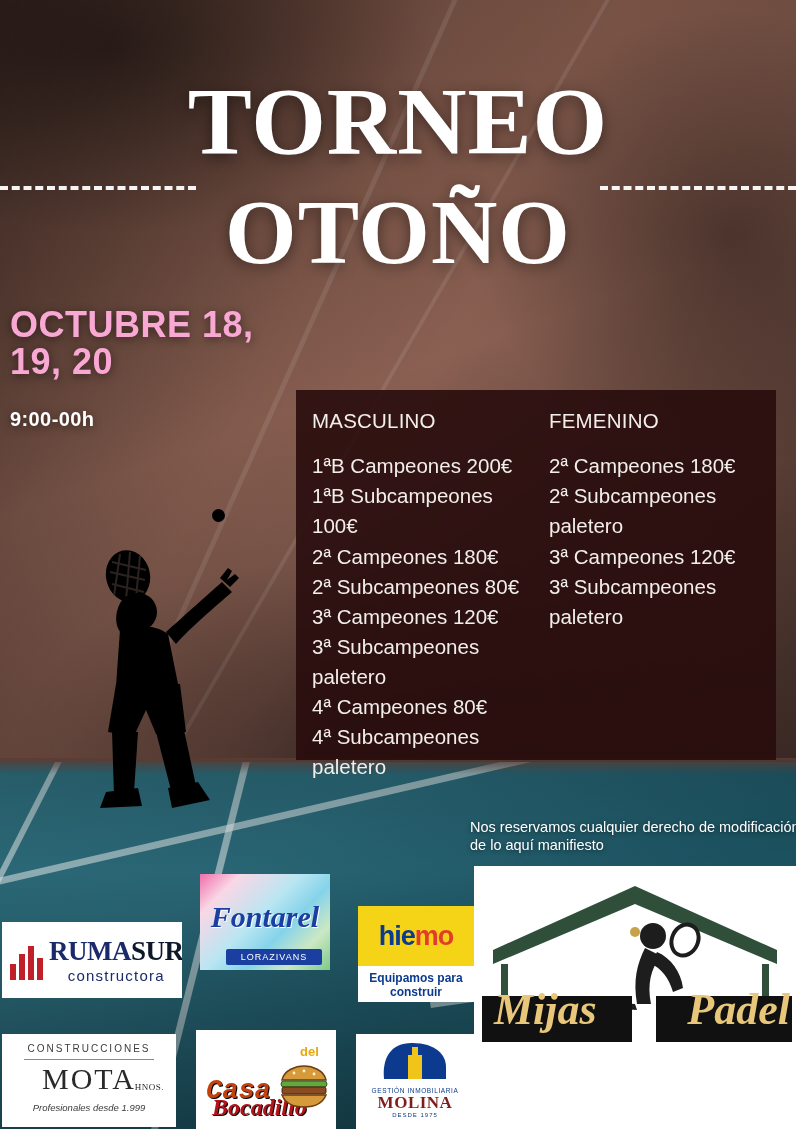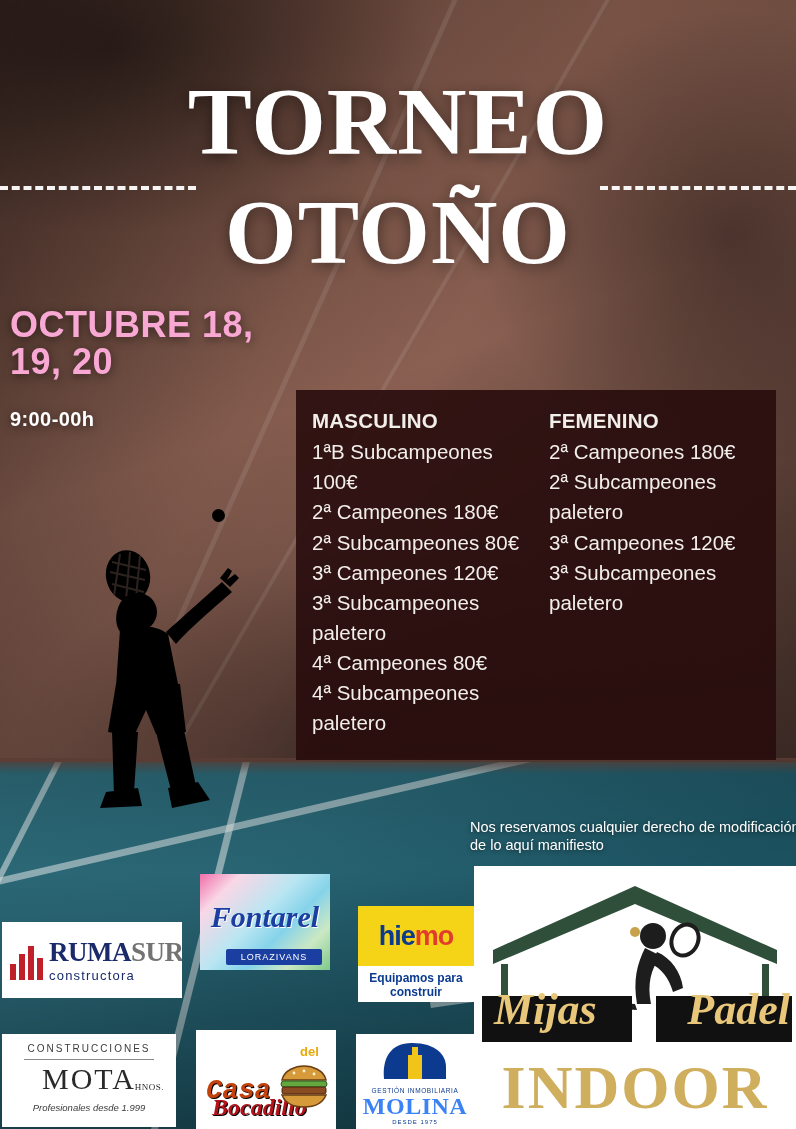--- a/index.html
+++ b/index.html
@@ -143,23 +143,22 @@
     gap: 26px;
   }
   .prize-col {
     flex: 1 1 0;
     color: #f2eeea;
     font-size: 20.5px;
     line-height: 1.47;
   }
   .prize-col .col-head {
     display: block;
-    margin-bottom: 1px;
+    margin-bottom: 15px;
     letter-spacing: 0.2px;
-    font-weight: bold;
   }
   .prize-col .item {
     display: block;
   }
 
   
   .player {
     position: absolute;
     left: 60px;
     top: 500px;
@@ -198,22 +197,22 @@
   
   .logo-rumasur { left: 2px; top: 922px; width: 180px; height: 76px; display: flex; align-items: center; }
   .rum-bars { width: 38px; height: 40px; margin: 0 6px 0 8px; display: flex; align-items: flex-end; gap: 3px; }
   .rum-bars i { display: block; width: 6px; background: #c0202a; }
   .rum-bars i:nth-child(1){height:16px}
   .rum-bars i:nth-child(2){height:26px}
   .rum-bars i:nth-child(3){height:34px}
   .rum-bars i:nth-child(4){height:22px}
   .rum-text { line-height: 1; }
   .rum-top { font-family:"Liberation Serif", serif; font-weight: bold; font-size: 27px; color:#1b2a6b; letter-spacing: -0.5px; }
-  .rum-top em { font-style: normal; color:#737373; }
-  .rum-bot { font-size: 13px; color:#1b2a6b; letter-spacing: 1.2px; margin-top: 3px; }
+  .rum-top em { font-style: normal; color:#0f172a; }
+  .rum-bot { font-size: 15px; color:#1b2a6b; letter-spacing: 1.2px; margin-top: 3px; text-align: center; }
 
   
   .logo-fontarel { left: 200px; top: 874px; width: 130px; height: 96px;
     background: linear-gradient(135deg,#f06ea9 0%, #f9d7e6 18%, #b9e6f2 45%, #86d3ea 62%, #cbe8c4 80%, #7fc98b 100%); }
   .fontarel-wordmark {
     position:absolute; left:0; right:0; top: 26px; text-align:center;
     font-family:"Liberation Serif", serif; font-style: italic; font-weight: bold;
     font-size: 30px; color:#1b3fa0; text-shadow: 1px 1px 0 #fff;
   }
   .fontarel-sub {
@@ -241,21 +240,21 @@
   .logo-casa { left: 196px; top: 1030px; width: 140px; height: 99px; }
   .casa-word1 { position:absolute; left:10px; top:10px; font-family:Liberation Mono, monospace; font-weight:bold; font-style:italic; font-size: 27px; color:#c2410c; text-shadow: 1px 1px 0 #000; margin-top: 36px; }
   .casa-word-del { position:absolute; left:104px; top:14px; font-size: 13px; color:#e8a90c; font-weight:bold; }
   .casa-word2 { position:absolute; left:16px; bottom:8px; font-family:"Liberation Serif", serif; font-weight:bold; font-style:italic; font-size: 24px; color:#b5121b; text-shadow: 1px 1px 0 #000; text-align: right; }
   .casa-burger { position:absolute; right:6px; top:34px; width:52px; height:44px; }
 
   
   .logo-molina { left: 356px; top: 1034px; width: 118px; height: 95px; text-align:center; }
   .molina-mark { width: 66px; height: 40px; margin: 7px auto 2px; position: relative; }
   .molina-sub { font-size: 6.5px; letter-spacing: 0.6px; color:#0b3a8f; }
-  .molina-word { font-family:"Liberation Serif", serif; font-weight:bold; font-size: 24px; color:#3b82f6; letter-spacing: 0.5px; line-height: 1.05; }
+  .molina-word { font-family:"Liberation Serif", serif; font-weight:bold; font-size: 17px; color:#7f1d1d; letter-spacing: 0.5px; line-height: 1.05; }
   .molina-since { font-size: 6px; letter-spacing: 1px; color:#0b3a8f; }
 
   
   .logo-mijas { left: 474px; top: 858px; width: 322px; height: 271px; background:#ffffff;margin-top:8px; }
   .mijas-roof { position:absolute; left: 50%; top: 14px; transform: translateX(-50%); }
   .mijas-left-box, .mijas-right-box {
     position: absolute; top: 130px; background:#111; height: 46px;
   }
   .mijas-left-box { left: 8px; width: 150px; }
   .mijas-right-box { right: 4px; width: 136px; }
@@ -329,20 +328,21 @@
 
       <path d="M46 292 L 78 288 L 82 306 L 40 308 Z"></path>
       <path d="M108 288 L 138 282 L 150 300 L 112 308 Z"></path>
     </g>
   </svg>
   <div class="ball"></div>
 
   <div class="prizes">
     <div class="prize-col">
       <span class="col-head">MASCULINO</span>
+      <span class="item">1ªB Campeones 200€</span>
       <span class="item">1ªB Subcampeones 100€</span>
       <span class="item">2ª Campeones 180€</span>
       <span class="item">2ª Subcampeones 80€</span>
       <span class="item">3ª Campeones 120€</span>
       <span class="item">3ª Subcampeones paletero</span>
       <span class="item">4ª Campeones 80€</span>
       <span class="item">4ª Subcampeones paletero</span>
     </div>
     <div class="prize-col">
       <span class="col-head">FEMENINO</span>
@@ -429,16 +429,15 @@
         <path d="M150 124 L 122 122 L 120 128 L 152 130 Z"></path>
       </g>
       <g fill="none" stroke="#1d1d1d" stroke-width="4">
         <ellipse cx="200" cy="60" rx="13" ry="16" transform="rotate(25 200 60)"></ellipse>
       </g>
     </svg>
     <div class="mijas-left-box"></div>
     <div class="mijas-right-box"></div>
     <div class="mijas-script l">Mijas</div>
     <div class="mijas-script r">Padel</div>
-    <div class="mijas-indoor">INDOOR</div>
   </div>
 
 </div>
 
 </body></html>

